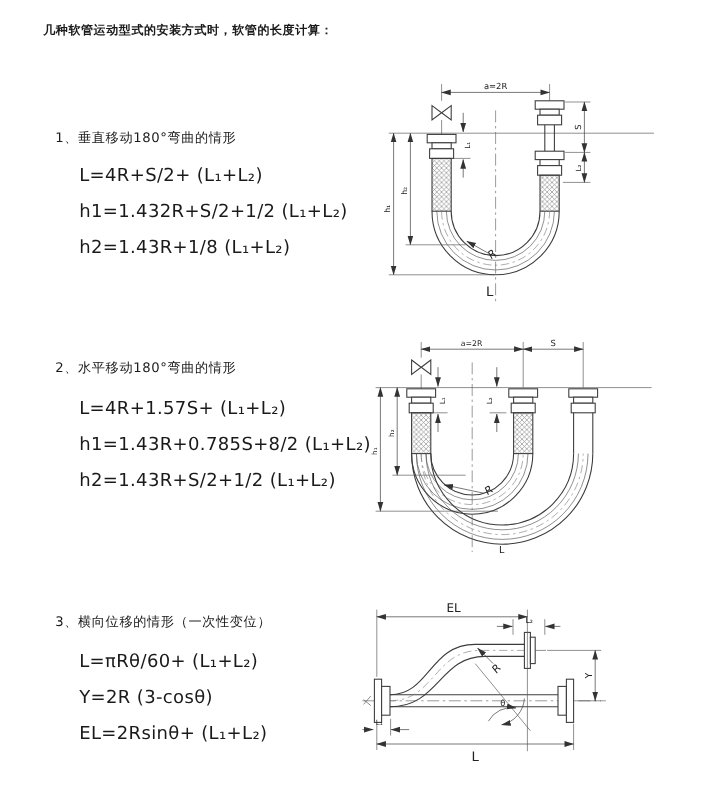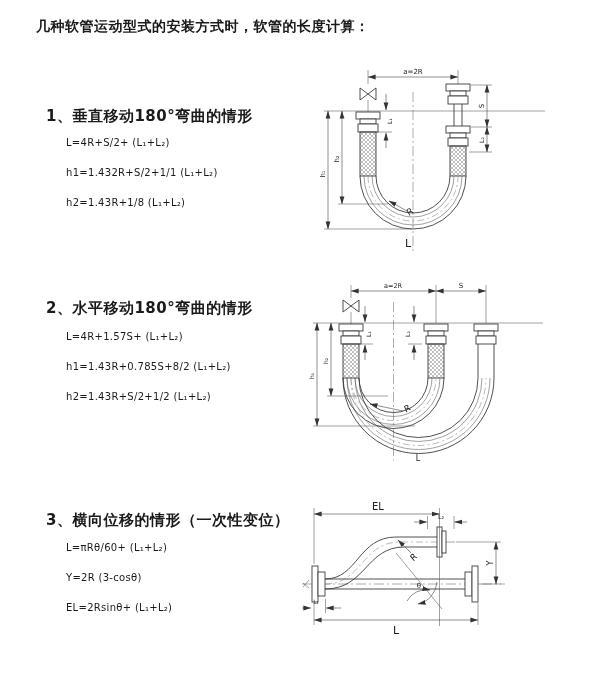--- a/index.html
+++ b/index.html
@@ -1,41 +1,41 @@
 <!DOCTYPE html>
 <html><head>
 <meta charset="utf-8">
 <style>
   html,body{margin:0;padding:0;}
   body{
     width:600px;height:675px;background:#ffffff;overflow:hidden;position:relative;
     font-family:"DejaVu Sans","Liberation Sans",sans-serif;color:#1a1a1a;
   }
-  .page-title{position:absolute;left:36px;top:18px;font-size:14px;font-weight:600;letter-spacing:.5px;}
-  .sec-heading{position:absolute;font-size:15px;font-weight:700;letter-spacing:.5px;}
-  .formula{position:absolute;font-size:10px;font-weight:500;letter-spacing:.3px;text-align:right;}
+  .page-title{position:absolute;left:36px;top:18px;font-size:10px;font-weight:600;letter-spacing:.5px;}
+  .sec-heading{position:absolute;font-size:11px;font-weight:400;letter-spacing:.5px;}
+  .formula{position:absolute;font-size:15px;font-weight:500;letter-spacing:.3px;text-align:right;}
   svg{position:absolute;}
   svg .ln{stroke:#3c3c3c;stroke-width:.9;fill:none;}
   svg .fit{stroke:#3c3c3c;stroke-width:.9;fill:#ffffff;}
   svg .thin{stroke:#555;stroke-width:.55;fill:none;}
   svg .dim{stroke:#444;stroke-width:.6;fill:none;}
   svg .dash{stroke:#666;stroke-width:.55;fill:none;stroke-dasharray:10 3 2 3;}
   svg .hdash{stroke:#777;stroke-width:.5;fill:none;stroke-dasharray:7 3 2 3;}
   svg text{fill:#222;font-family:"DejaVu Sans","Liberation Sans",sans-serif;}
   .t7{font-size:7px;} .t6{font-size:6px;} .t65{font-size:6.5px;} .t8{font-size:8px;}
   .t9{font-size:9px;font-style:italic;} .t11{font-size:11px;}
 </style>
 </head>
 <body>
 
 <div class="page-title">几种软管运动型式的安装方式时，软管的长度计算：</div>
 
 <div class="sec-heading" style="left:46px;top:107px">1、垂直移动180°弯曲的情形</div>
 <div class="formula" style="left:66px;top:137px">L=4R+S/2+ (L₁+L₂)</div>
-<div class="formula" style="left:66px;top:167px">h1=1.432R+S/2+1/1 (L₁+L₂)</div>
+<div class="formula" style="left:66px;top:167px">h1=1.432R+S/2+1/2 (L₁+L₂)</div>
 <div class="formula" style="left:66px;top:197px">h2=1.43R+1/8 (L₁+L₂)</div>
 
 <div class="sec-heading" style="left:46px;top:299px">2、水平移动180°弯曲的情形</div>
 <div class="formula" style="left:66px;top:331px">L=4R+1.57S+ (L₁+L₂)</div>
 <div class="formula" style="left:66px;top:361px">h1=1.43R+0.785S+8/2 (L₁+L₂)</div>
 <div class="formula" style="left:66px;top:391px">h2=1.43R+S/2+1/2 (L₁+L₂)</div>
 
 <div class="sec-heading" style="left:46px;top:511px">3、横向位移的情形（一次性变位）</div>
 <div class="formula" style="left:66px;top:542px">L=πRθ/60+ (L₁+L₂)</div>
 <div class="formula" style="left:66px;top:572px">Y=2R (3-cosθ)</div>

